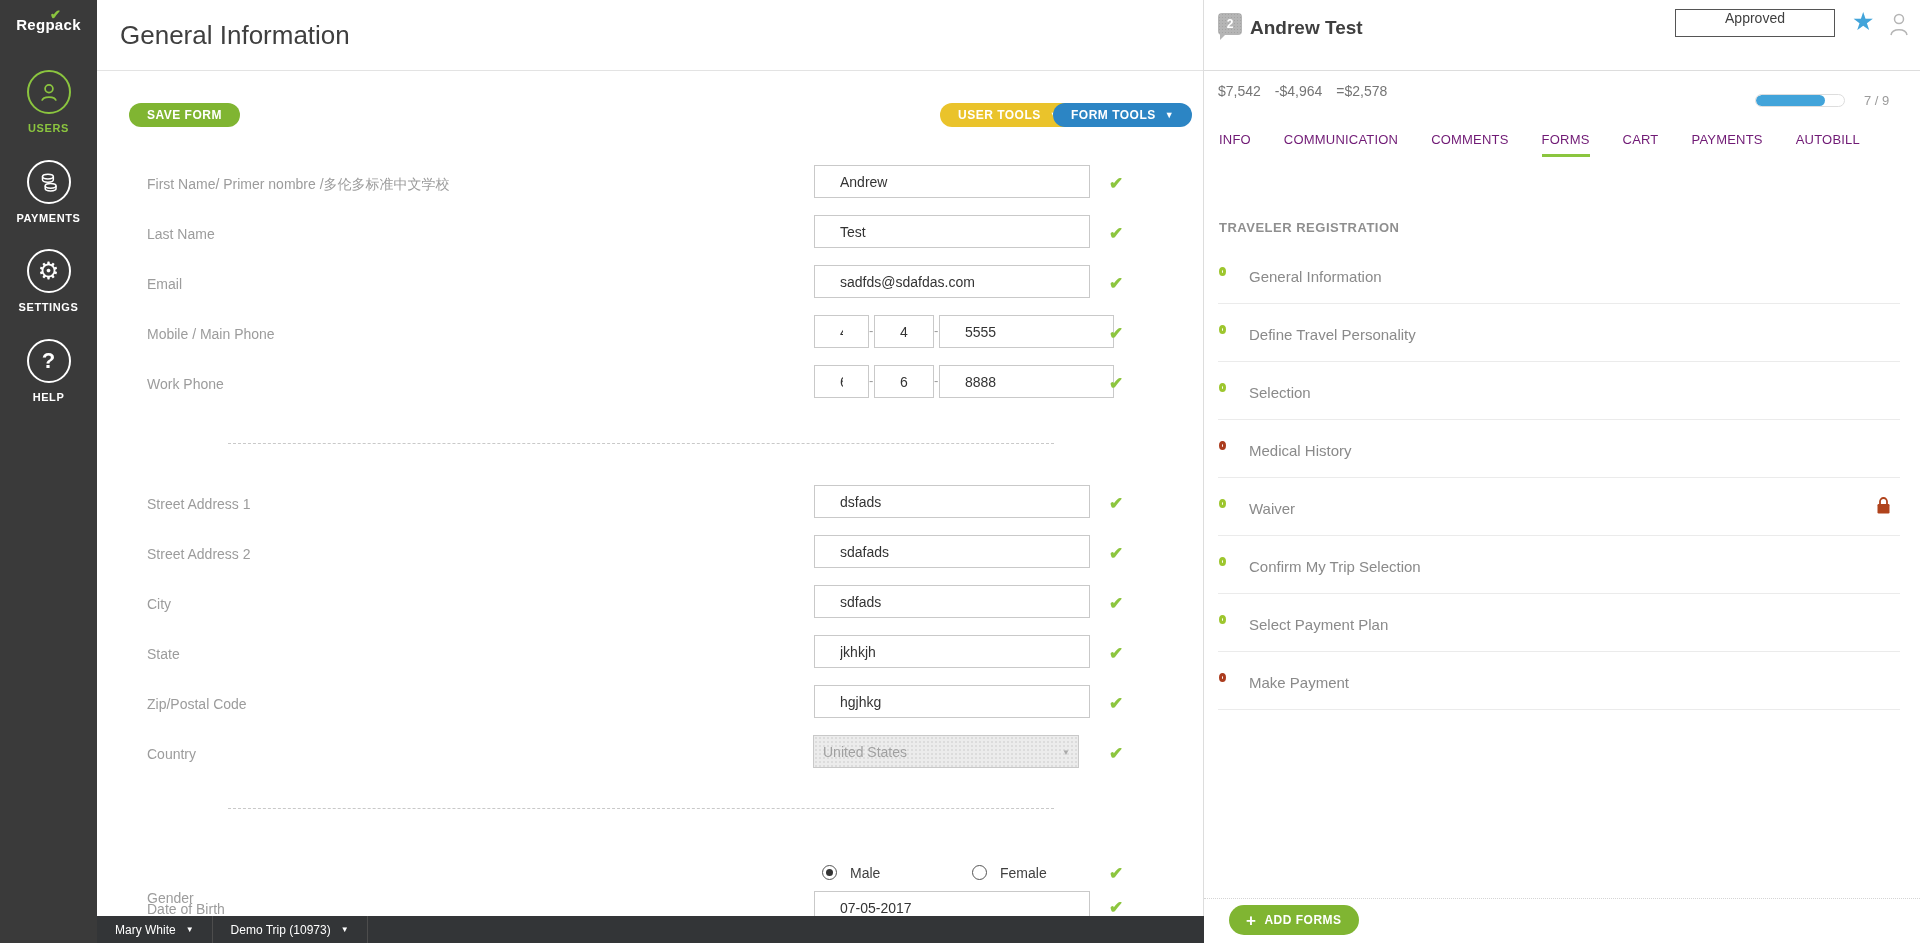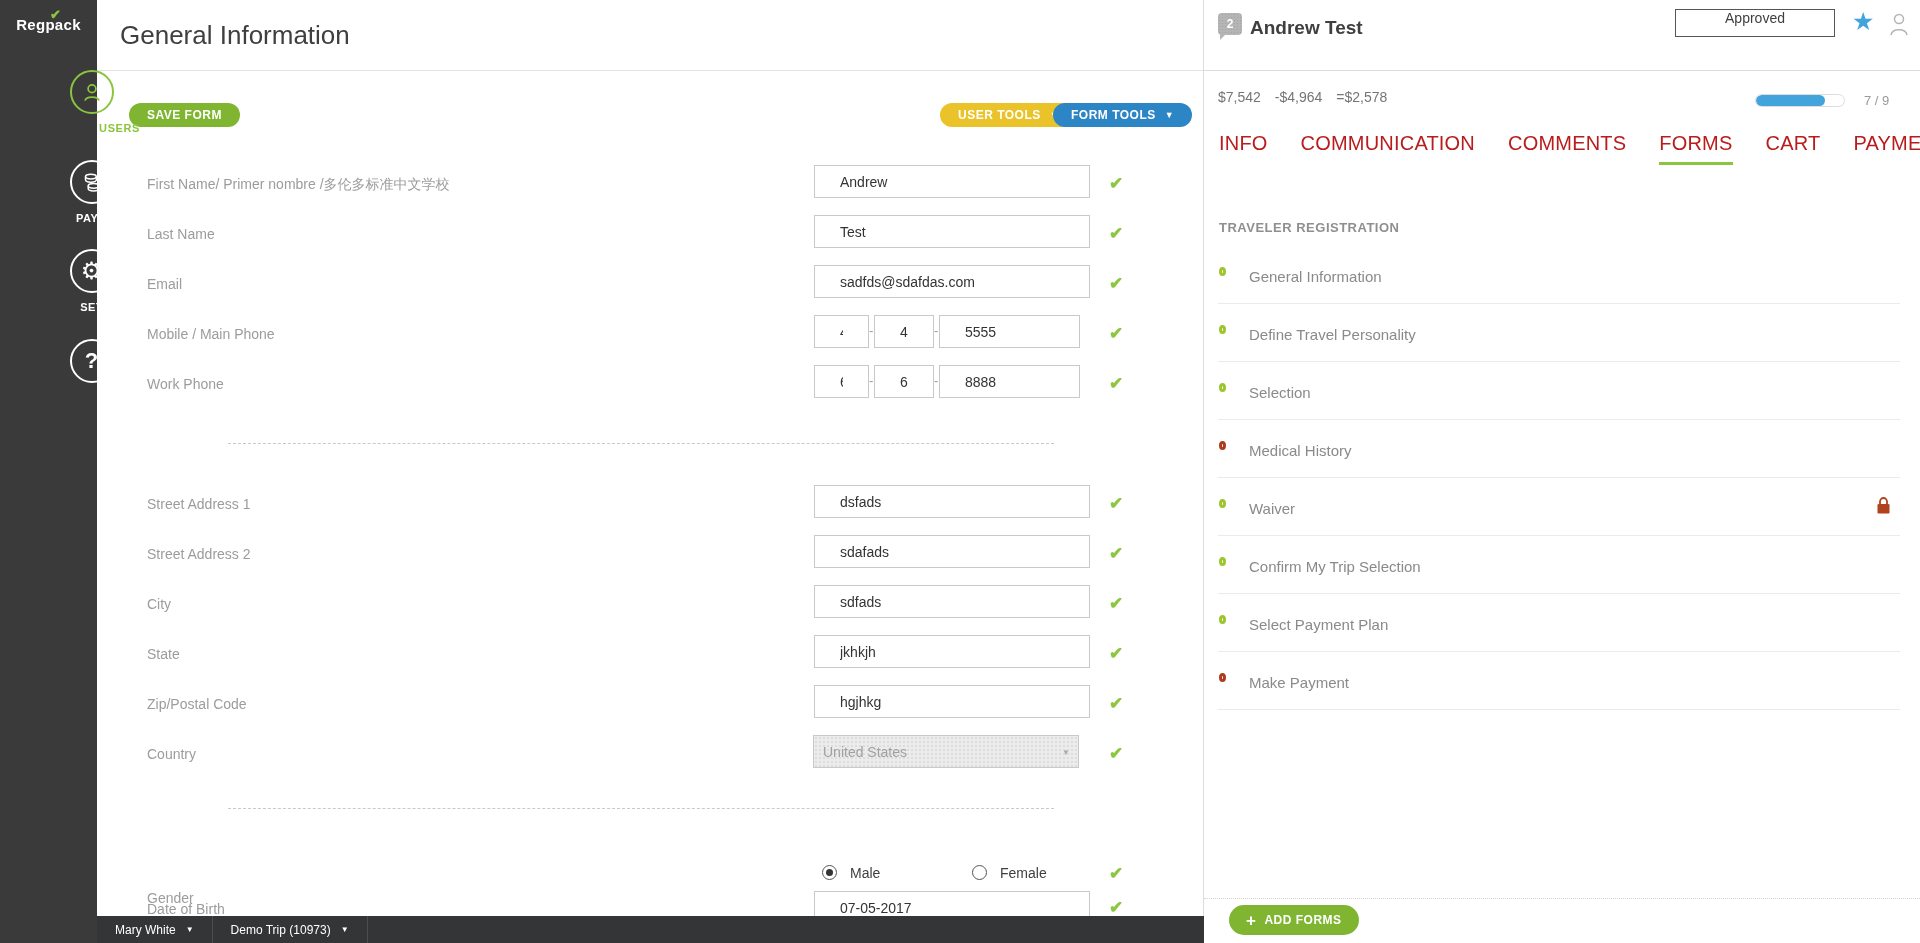--- a/index.html
+++ b/index.html
@@ -4,21 +4,21 @@
 <style>
   * { margin:0; padding:0; box-sizing:border-box; }
   html,body { width:1920px; height:943px; overflow:hidden; background:#fff;
               font-family:"Liberation Sans", sans-serif; }
 
   
   .sidebar { position:absolute; left:0; top:0; width:97px; height:943px; background:#3a3a3a; z-index:6; }
   .logo { position:absolute; top:16px; left:0; width:97px; text-align:center; color:#fff;
           font-size:15px; font-weight:bold; letter-spacing:.3px; }
   .logo-check { position:absolute; top:-9px; left:50px; color:#8bc53f; font-size:13px; }
-  .nav-item { position:absolute; left:0; width:97px; text-align:right; cursor:pointer;margin-left:43px; }
+  .nav-item { position:absolute; left:0; width:97px; text-align:center; cursor:pointer; }
   .nav-icon { width:44px; height:44px; border:2px solid #fff; border-radius:50%; margin:0 auto;
               display:flex; align-items:center; justify-content:center; color:#fff; }
   .nav-label { margin-top:8px; font-size:11px; color:#fff; letter-spacing:.6px; font-weight:bold; }
   .nav-item.active .nav-icon { border-color:#8bc53f; color:#8bc53f; }
   .nav-item.active .nav-label { color:#8bc53f; }
   .nav-users { top:70px; } .nav-payments { top:160px; } .nav-settings { top:249px; } .nav-help { top:339px; }
   .gear-glyph { font-size:24px; line-height:1; }
   .q-glyph { font-size:22px; font-weight:bold; }
 
   
@@ -34,21 +34,21 @@
   .btn-user-tools { left:843px; top:103px; background:#eac32b; }
   .btn-form-tools { left:956px; top:103px; background:#2c85c4; }
   .caret { font-size:9px; }
 
   .form-area { position:absolute; top:163px; left:0; width:1107px; }
   .form-row { position:relative; height:50px; }
   .form-label { position:absolute; left:50px; top:13px; font-size:14px; color:#9c9c9c; }
   .form-input { position:absolute; left:717px; top:2px; width:276px; height:33px; border:1px solid #c9c9c9;
                 padding:0 25px; font-size:14px; color:#333; font-family:"Liberation Sans",sans-serif; }
   .check-icon { position:absolute; left:1012px; top:10px; color:#8dc63f; font-size:17px; font-weight:bold; }
-  .ph1 { width:55px; } .ph2 { left:777px; width:60px; } .ph3 { left:842px; width:141px; }
+  .ph1 { width:55px; } .ph2 { left:777px; width:60px; } .ph3 { left:842px; width:175px; }
   .dash { position:absolute; top:10px; color:#999; font-size:13px; }
   .dash-a { left:772px; } .dash-b { left:837px; }
   .divider-row { height:70px; position:relative; }
   .divider-row::after { content:''; position:absolute; top:30px; left:131px; width:826px;
                         border-top:1px dashed #c9c9c9; }
   .divider-row.low::after { top:25px; }
   .divider-row.low { height:78px; }
   .select-box { position:absolute; left:716px; top:2px; width:266px; height:33px; background:#ececec;
                 background-image:radial-gradient(#dcdcdc 1px, transparent 1px); background-size:4px 4px;
                 border:1px solid #c9c9c9; color:#a0a0a0; font-size:14px; display:flex; align-items:center;
@@ -84,28 +84,28 @@
            font-weight:bold; cursor:pointer; }
   .badge::after { content:''; position:absolute; left:2px; bottom:-5px; border-left:6px solid #b5b5b5;
                   border-bottom:6px solid transparent; }
   .user-name { position:absolute; left:46px; top:17px; font-size:19px; font-weight:bold; color:#3f3f3f; }
   .status-box { position:absolute; left:471px; top:9px; width:160px; height:28px; border:1px solid #555;
                 background:#fff; display:flex; justify-content:center; font-size:14px;
                 color:#3f3f3f; cursor:pointer; }
   .star-icon { position:absolute; left:648px; top:9px; color:#42a4da; font-size:25px; cursor:pointer; line-height:1; }
   .person-icon { position:absolute; left:683px; top:11px; cursor:pointer; }
 
-  .finance-row { position:absolute; top:89px; left:14px; font-size:14px; color:#757575; display:flex; gap:14px; }
+  .finance-row { position:absolute; top:83px; left:14px; font-size:14px; color:#757575; display:flex; gap:14px; }
   .progress { position:absolute; top:94px; left:551px; width:90px; height:13px; border:1px solid #ddd;
               border-radius:8px; overflow:hidden; }
   .progress-fill { height:100%; background:#42a4da; border-radius:8px; }
   .progress-label { position:absolute; top:93px; left:660px; font-size:13px; color:#9b9b9b; }
 
   .tabs { position:absolute; top:132px; left:15px; display:flex; gap:33px; }
-  .tab { font-size:20px; color:#b91c1c; padding-bottom:7px; cursor:pointer; letter-spacing:.2px; }
+  .tab { font-size:13px; color:#701a75; padding-bottom:7px; cursor:pointer; letter-spacing:.2px; }
   .tab.active { border-bottom:3px solid #8bc53f; }
 
   .section-title { position:absolute; top:220px; left:15px; font-size:13px; font-weight:bold; color:#8f8f8f;
                    letter-spacing:.5px; }
   .forms-list { position:absolute; top:246px; left:0; width:716px; }
   .form-item { height:58px; position:relative; margin:0 20px 0 14px; border-bottom:1px solid #ebebeb; cursor:pointer; }
   .ring { position:absolute; left:1px; top:21px; width:7px; height:9px; border:3px solid #9dc62e; border-radius:50%; }
   .ring.incomplete { border-color:#ab3c1e; }
   .item-label { position:absolute; left:31px; top:22px; font-size:15px; color:#8a8a8a; }
   .lock-icon { position:absolute; right:10px; top:19px; width:13px; height:17px; }

